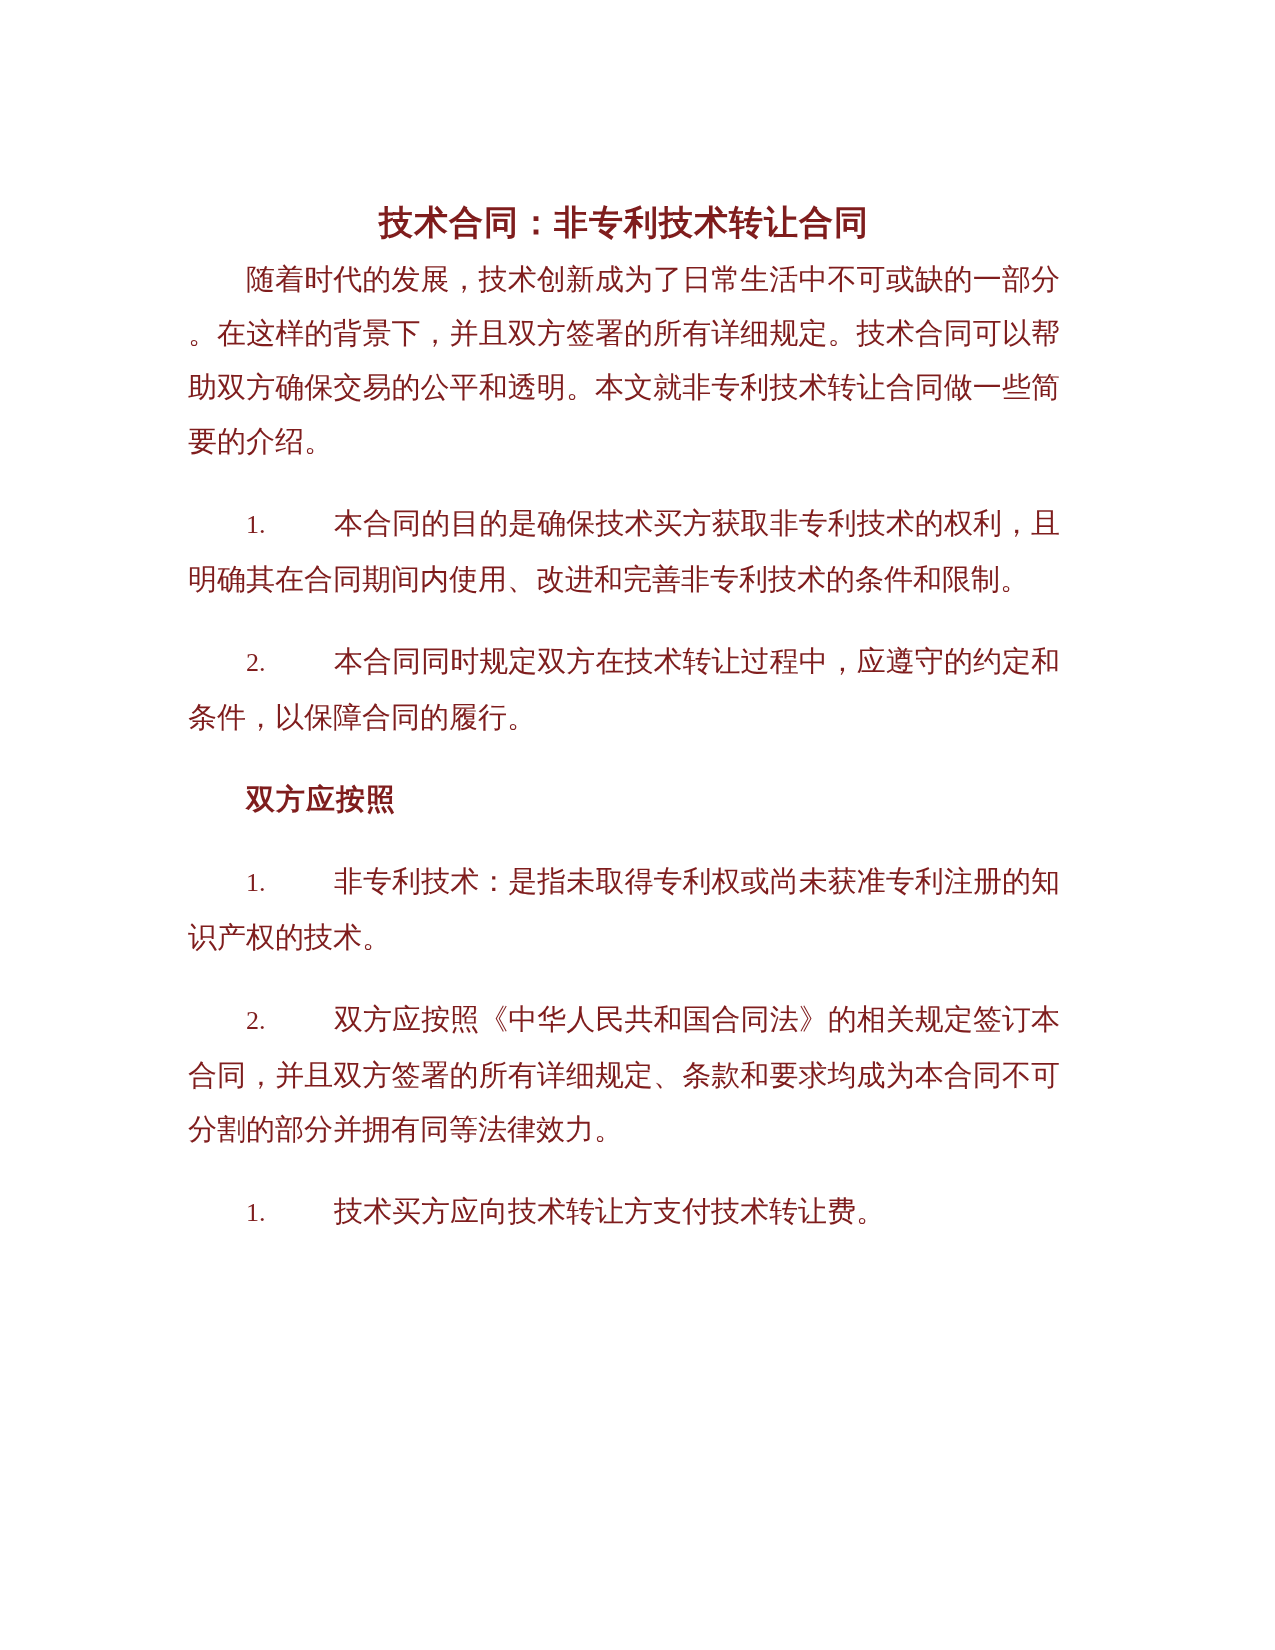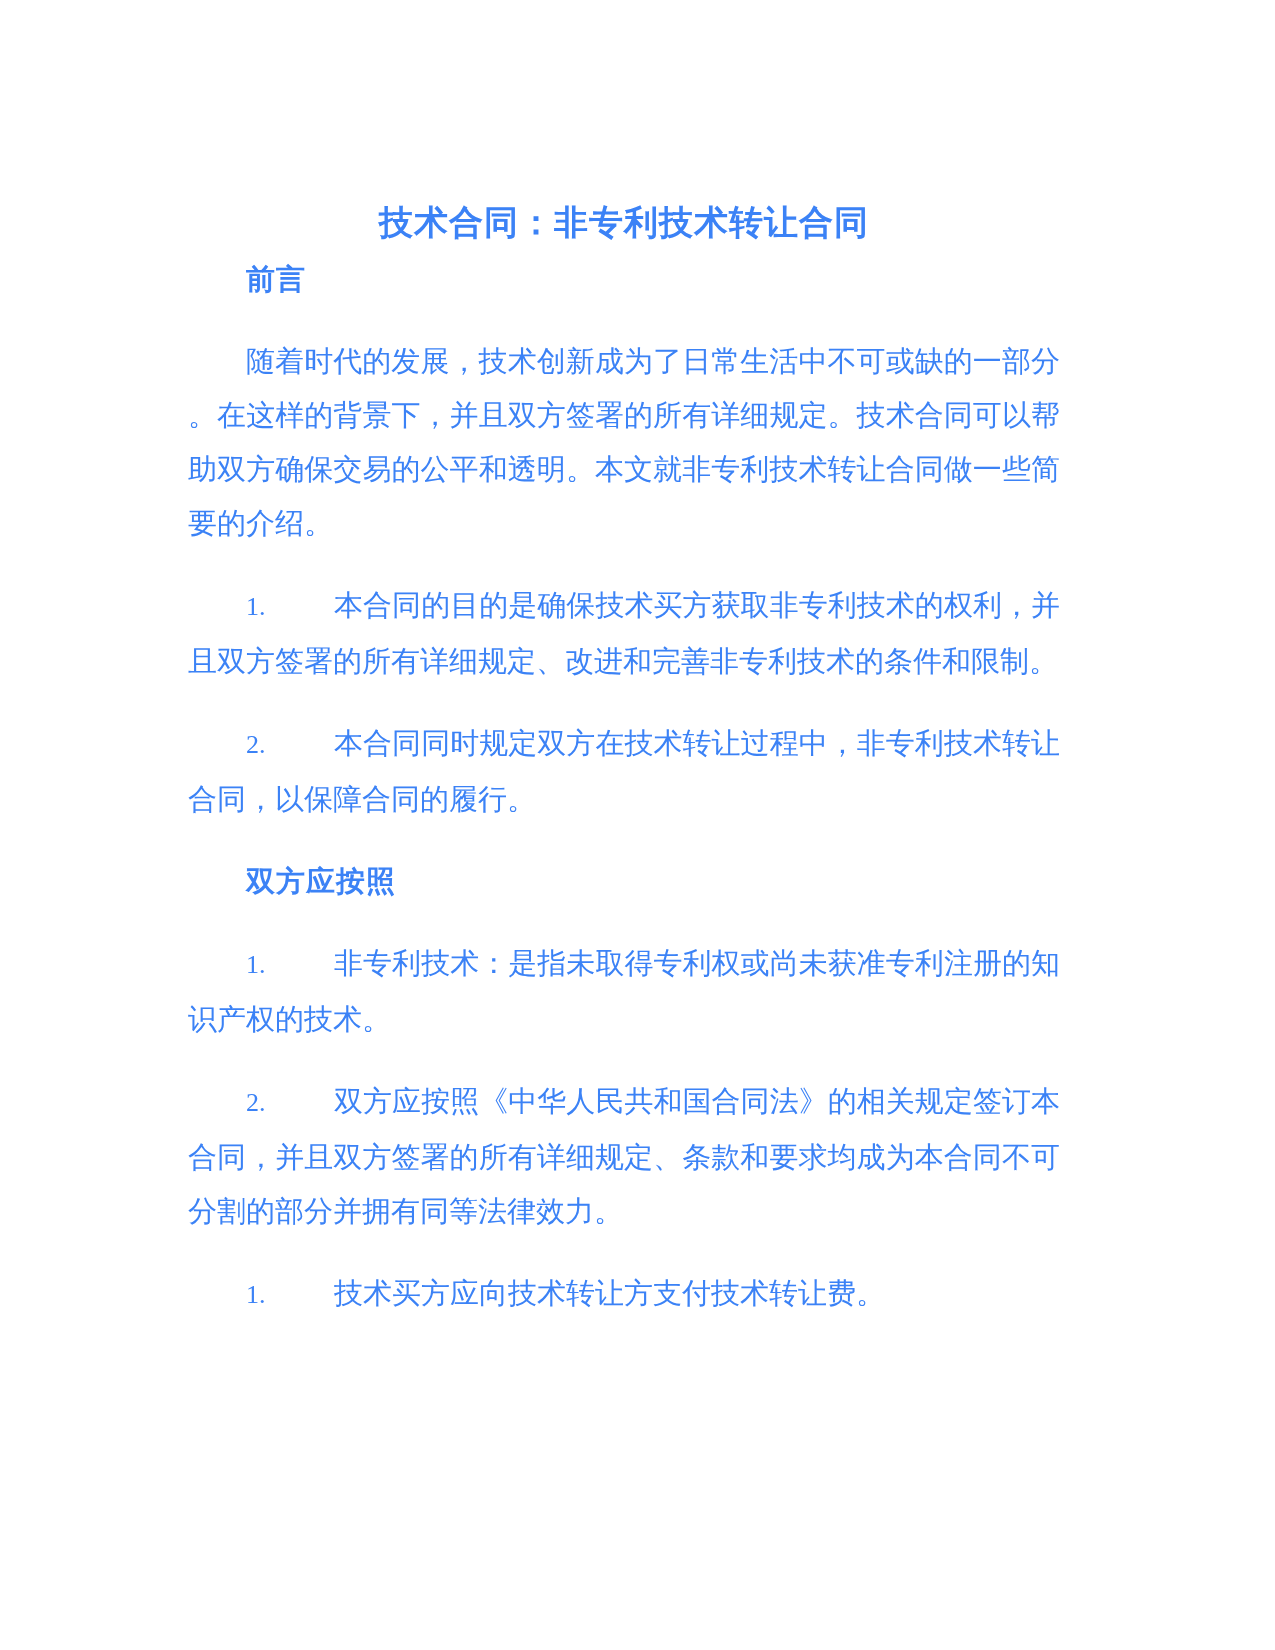--- a/index.html
+++ b/index.html
@@ -3,21 +3,21 @@
 <meta charset="utf-8">
 <style>
   html, body { margin: 0; padding: 0; background: #ffffff; }
   .page {
     position: relative;
     width: 1275px;
     height: 1650px;
     box-sizing: border-box;
     padding: 196px 215px 0 188px;
     background: #ffffff;
-    color: #3b82f6;
+    color: #7f1d1d;
     font-family: "Liberation Serif", "DejaVu Serif", serif;
     font-size: 29px;
     line-height: 54px;
     overflow: hidden;
   }
   .doc-title {
     font-size: 34px;
     font-weight: bold;
     text-align: center;
     line-height: 54px;
@@ -49,25 +49,24 @@
     text-indent: 0;
   }
 </style>
 </head>
 <body>
 
 <div class="page">
 
   <h1 class="doc-title">技术合同：非专利技术转让合同</h1>
 
-  <h2 class="sec-heading">前言</h2>
   <p class="para">随着时代的发展，技术创新成为了日常生活中不可或缺的一部分。在这样的背景下，并且双方签署的所有详细规定。技术合同可以帮助双方确保交易的公平和透明。本文就非专利技术转让合同做一些简要的介绍。</p>
 
-  <p class="para"><span class="num">1.</span><span>本合同的目的是确保技术买方获取非专利技术的权利，并且双方签署的所有详细规定、改进和完善非专利技术的条件和限制。</span></p>
-  <p class="para"><span class="num">2.</span><span>本合同同时规定双方在技术转让过程中，非专利技术转让合同，以保障合同的履行。</span></p>
+  <p class="para"><span class="num">1.</span><span>本合同的目的是确保技术买方获取非专利技术的权利，且明确其在合同期间内使用、改进和完善非专利技术的条件和限制。</span></p>
+  <p class="para"><span class="num">2.</span><span>本合同同时规定双方在技术转让过程中，应遵守的约定和条件，以保障合同的履行。</span></p>
 
   <h2 class="sec-heading">双方应按照</h2>
   <p class="para"><span class="num">1.</span><span>非专利技术：是指未取得专利权或尚未获准专利注册的知识产权的技术。</span></p>
   <p class="para"><span class="num">2.</span><span>双方应按照《中华人民共和国合同法》的相关规定签订本合同，并且双方签署的所有详细规定、条款和要求均成为本合同不可分割的部分并拥有同等法律效力。</span></p>
 
   <p class="para"><span class="num">1.</span><span>技术买方应向技术转让方支付技术转让费。</span></p>
 
 </div>
 
 </body></html>

